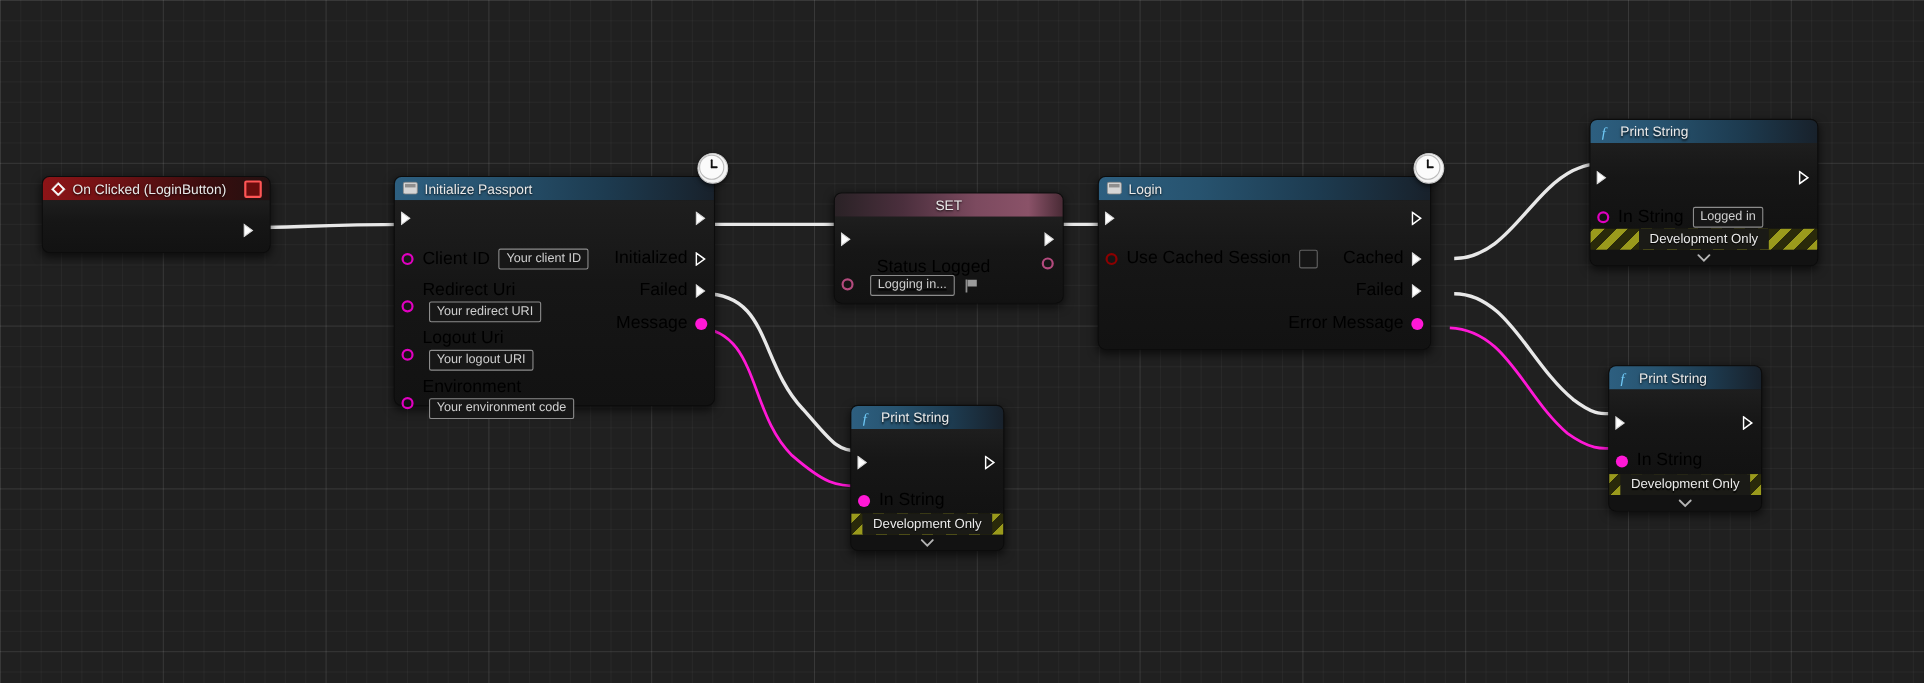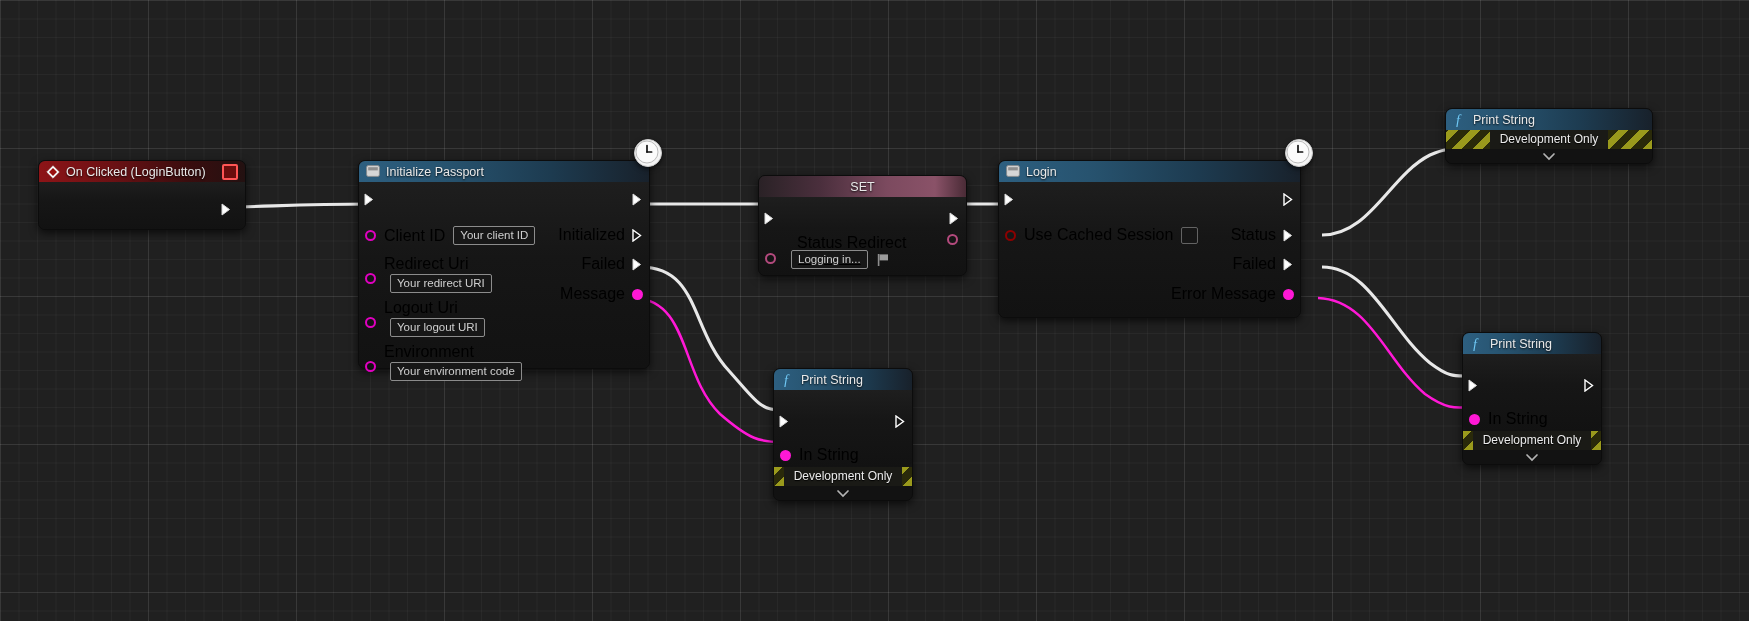--- a/index.html
+++ b/index.html
@@ -341,21 +341,21 @@
 
       <div style="position:absolute; right:6px; top:14px;">
         <span class="exec">
           <svg width="11" height="13" viewBox="0 0 11 13">
             <path d="M1 1 L8.5 6.5 L1 12 Z" fill="#ffffff" stroke="#d8d8d8" stroke-width="1"></path>
           </svg>
         </span>
       </div>
 
       <div style="position:absolute; left:38px; top:37px;">
-        <span class="lbl">Status Redirect</span>
+        <span class="lbl">Status Logged</span>
       </div>
 
       <div style="position:absolute; left:6px; top:56px;">
         <span class="dot hollow" style="border:2.5px solid #b34a7d; display:block;"></span>
       </div>
 
       <div style="position:absolute; left:32px; top:53px; display:flex; align-items:center; gap:9px;text-decoration:underline;">
         <span class="valbox">Logging in...</span>
         <span class="flag">
           <svg width="13" height="14" viewBox="0 0 13 14">
@@ -399,21 +399,21 @@
         </span>
       </div>
 
       <div style="position:absolute; left:6px; top:44px; display:flex; align-items:center; gap:8px;">
         <span class="dot hollow" style="border:2.5px solid #8c0000;"></span>
         <span class="lbl">Use Cached Session</span>
         <span class="checkbox"></span>
       </div>
 
       <div style="position:absolute; right:6px; top:44px; display:flex; align-items:center; gap:7px;">
-        <span class="lbl">Status</span>
+        <span class="lbl">Cached</span>
         <span class="exec">
           <svg width="11" height="13" viewBox="0 0 11 13">
             <path d="M1 1 L8.5 6.5 L1 12 Z" fill="#ffffff" stroke="#d8d8d8" stroke-width="1"></path>
           </svg>
         </span>
       </div>
 
       <div style="position:absolute; right:6px; top:73px; display:flex; align-items:center; gap:7px;">
         <span class="lbl">Failed</span>
         <span class="exec">
@@ -439,20 +439,41 @@
 
   <div class="node" style="left:1445px; top:108px; width:208px;">
     <div class="titlebar tb-fn">
       <span class="ic">
         <svg width="14" height="14" viewBox="0 0 14 14">
           <text x="3" y="12" font-family="Liberation Serif, serif" font-style="italic" font-size="14" fill="#6fc8f5">f</text>
         </svg>
       </span>
       <span class="tb-text">Print String</span>
     </div>
+    <div class="node-body" style="height:78px; position:relative;">
+      <div style="position:absolute; left:5px; top:25px;">
+        <span class="exec">
+          <svg width="11" height="13" viewBox="0 0 11 13">
+            <path d="M1 1 L8.5 6.5 L1 12 Z" fill="#ffffff" stroke="#d8d8d8" stroke-width="1"></path>
+          </svg>
+        </span>
+      </div>
+      <div style="position:absolute; right:6px; top:25px;">
+        <span class="exec">
+          <svg width="11" height="13" viewBox="0 0 11 13">
+            <path d="M1 1 L8.5 6.5 L1 12 Z" fill="none" stroke="#ffffff" stroke-width="1.4"></path>
+          </svg>
+        </span>
+      </div>
+      <div style="position:absolute; left:6px; top:58px; display:flex; align-items:center; gap:8px;">
+        <span class="dot hollow" style="border:2.5px solid #e000c0;"></span>
+        <span class="lbl">In String</span>
+        <span class="valbox">Logged in</span>
+      </div>
+    </div>
     <div class="devonly">
       <span class="dev-text">Development Only</span>
     </div>
     <div class="chev">
       <svg width="14" height="9" viewBox="0 0 14 9">
         <path d="M2 2 L7 7 L12 2" stroke="#b4b4b4" stroke-width="1.7" fill="none" stroke-linecap="round"></path>
       </svg>
     </div>
   </div>
 

